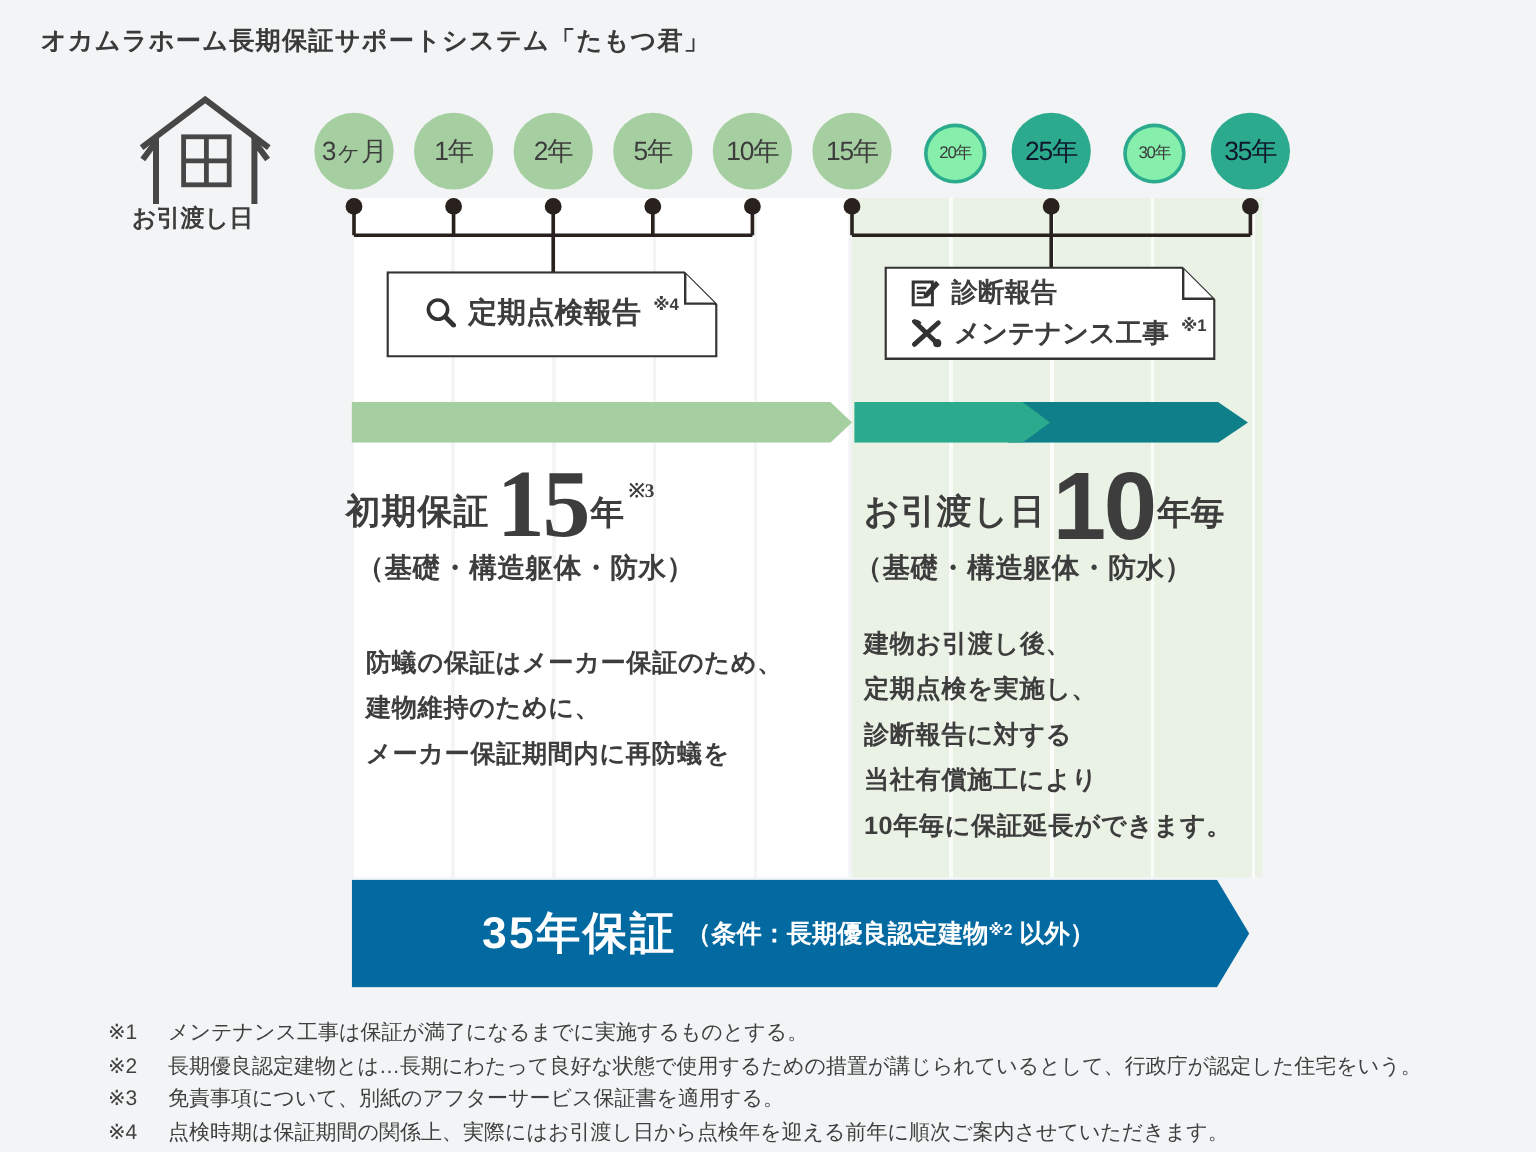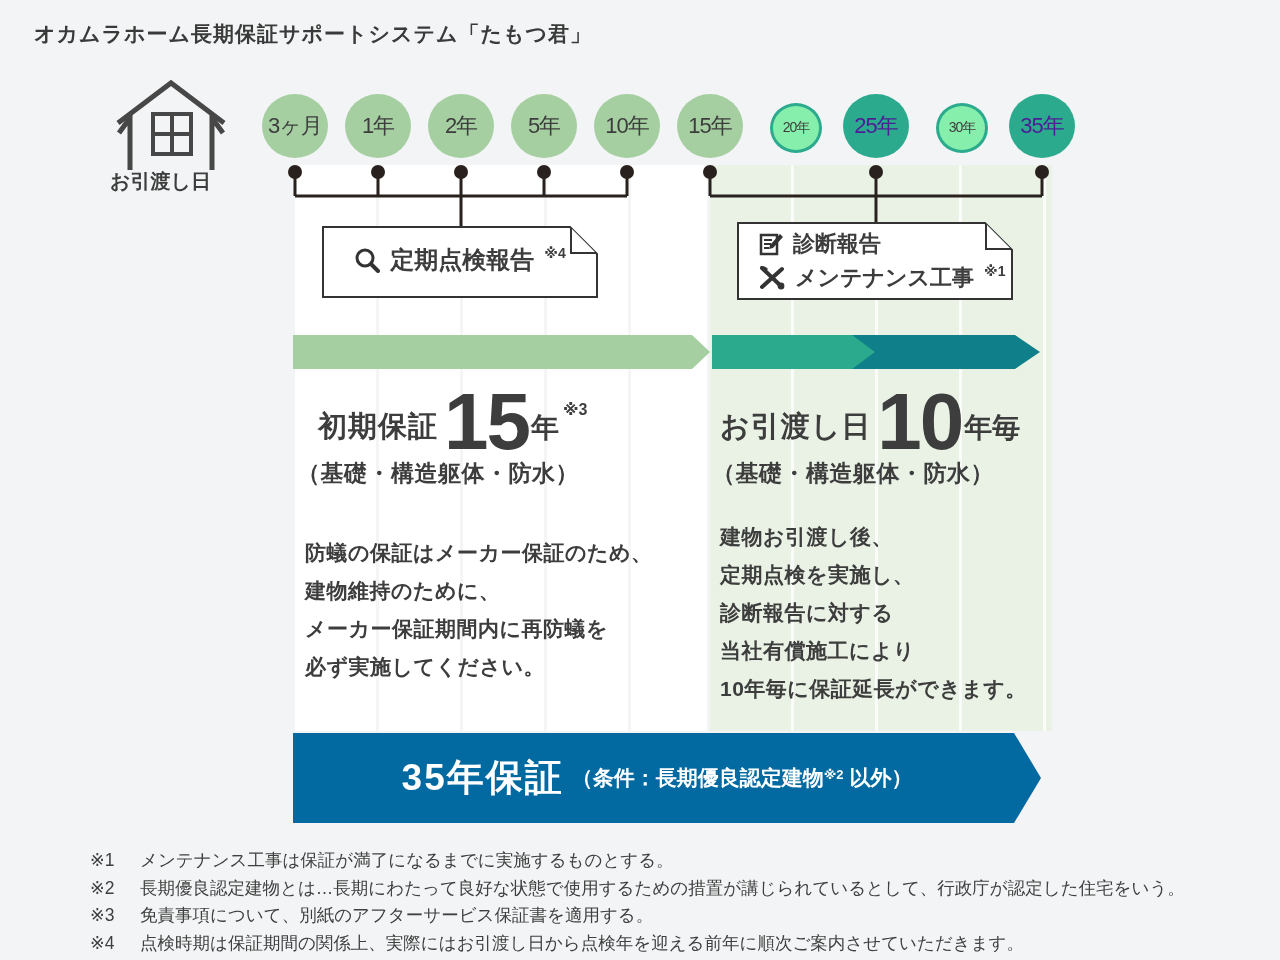--- a/index.html
+++ b/index.html
@@ -17,21 +17,21 @@
     background-image:repeating-linear-gradient(to right,transparent 0 81px,rgba(255,255,255,0.75) 81px 84px);}
 
   
   .house{left:112px;top:76px;width:118px;height:96px;z-index:3;}
   .house-label{left:110px;top:168px;width:130px;font-size:20px;font-weight:bold;z-index:3;}
 
   
   .circle{top:94px;width:66px;height:64px;border-radius:50%;display:flex;align-items:center;justify-content:center;
     font-size:22px;font-weight:normal;z-index:3;letter-spacing:-1px;}
   .c-green{background:#a5cfa1;color:#3d3d3d;}
-  .c-teal{background:#2baa8e;color:#4c1d95;}
+  .c-teal{background:#2baa8e;color:#0f172a;}
   .circle.small{top:103px;width:46px;height:44px;background:#86efac;border:3px solid #2baa8e;color:#3d3d3d;font-size:14px;text-align:right;}
 
   
   .connectors{left:0;top:0;z-index:2;}
 
   
   .docbox{z-index:4;}
   .docbox .content{position:absolute;left:0;top:0;width:100%;height:100%;display:flex;flex-direction:column;justify-content:center;}
   .doc-row{display:flex;align-items:center;gap:10px;font-weight:bold;color:#3d3d3d;}
   .doc-row.center{justify-content:center;font-size:24px;}
@@ -41,21 +41,21 @@
 
   
   .arrows{left:293px;top:335px;z-index:2;}
 
   
   .heading{display:flex;align-items:flex-end;z-index:3;white-space:nowrap;}
   .heading .h-label{font-size:29px;font-weight:bold;margin:0 6px 8px 0;letter-spacing:1px;}
   .heading .h-big{font-size:80px;font-weight:bold;line-height:0.84;letter-spacing:-2px;}
   .heading .h-unit{font-size:28px;font-weight:bold;margin:0 0 8px 2px;}
   .heading .h-sup{font-size:16px;font-weight:bold;margin:0 0 36px 4px;}
-  .head-initial{left:318px;top:388px;}
+  .head-initial{left:288px;top:388px;font-family:Liberation Serif, serif;}
   .head-continued{left:720px;top:388px;}
   .scope{font-size:23px;font-weight:bold;z-index:3;letter-spacing:0.5px;}
   .scope-initial{left:297px;top:458px;}
   .scope-continued{left:712px;top:458px;}
 
   .para{font-size:21px;font-weight:bold;line-height:38px;z-index:3;letter-spacing:0.5px;}
   .para-initial{left:305px;top:518px;margin-top:16px;}
   .para-continued{left:720px;top:518px;}
 
   
@@ -177,21 +177,20 @@
     <span class="h-label">初期保証</span>
     <span class="h-big">15</span>
     <span class="h-unit">年</span>
     <span class="h-sup">※3</span>
   </div>
   <div class="abs scope scope-initial">（基礎・構造躯体・防水）</div>
   <div class="abs para para-initial">
     <div>防蟻の保証はメーカー保証のため、</div>
     <div>建物維持のために、</div>
     <div>メーカー保証期間内に再防蟻を</div>
-    <div>必ず実施してください。</div>
   </div>
 
   <div class="abs heading head-continued">
     <span class="h-label">お引渡し日</span>
     <span class="h-big">10</span>
     <span class="h-unit">年毎</span>
   </div>
   <div class="abs scope scope-continued">（基礎・構造躯体・防水）</div>
   <div class="abs para para-continued">
     <div>建物お引渡し後、</div>

